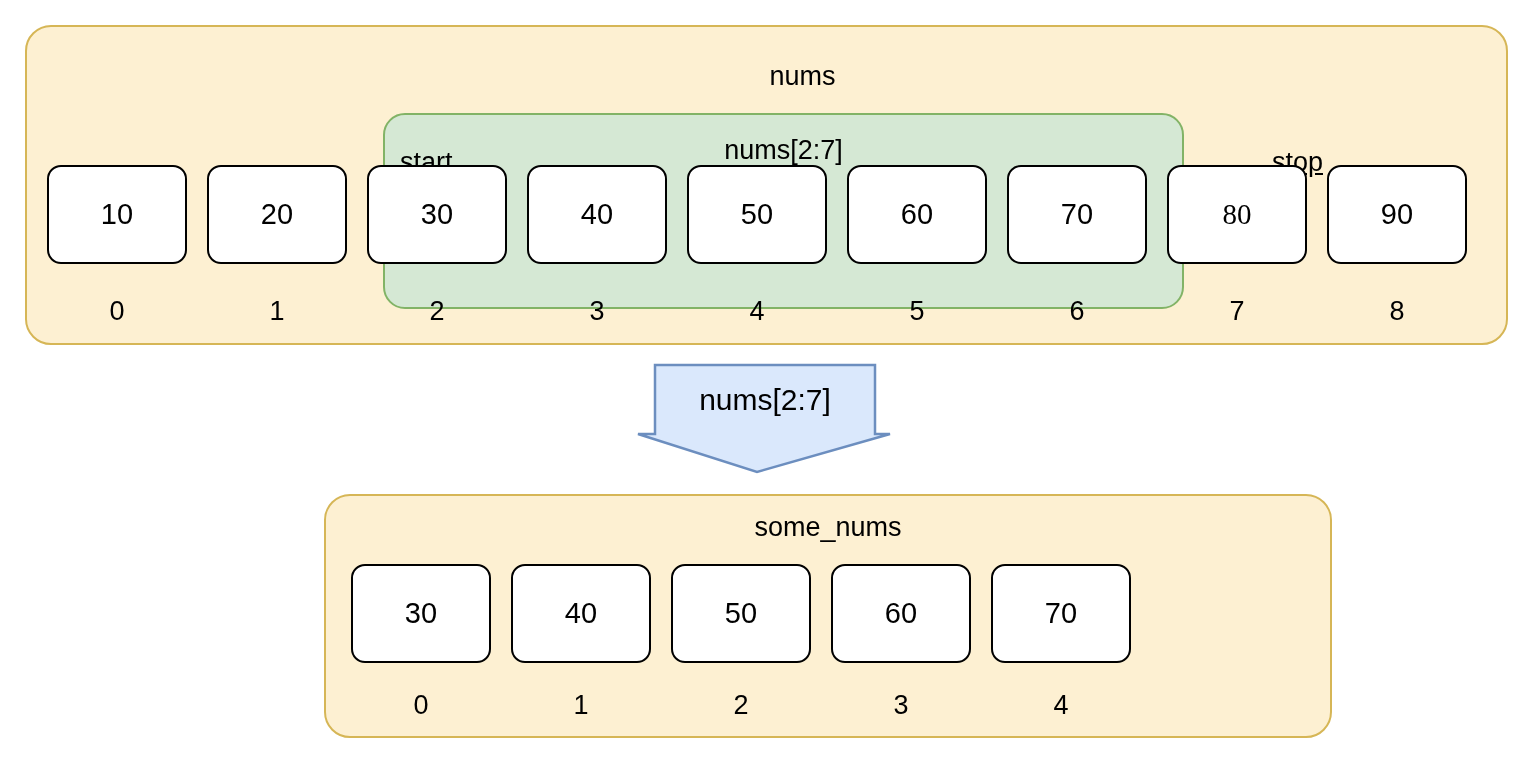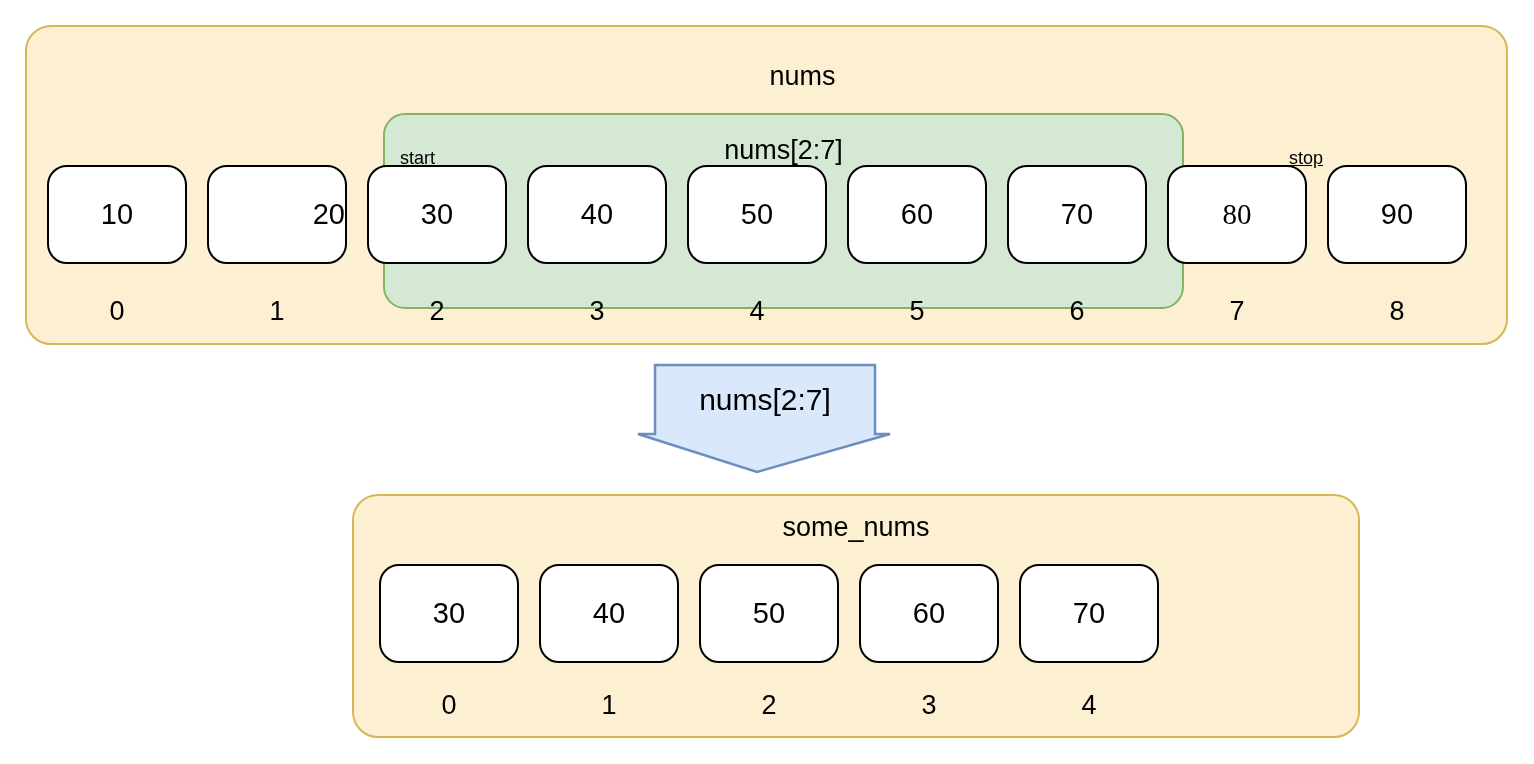--- a/index.html
+++ b/index.html
@@ -33,21 +33,21 @@
   }
 
   #nums-container {
     left: 25px;
     top: 25px;
     width: 1483px;
     height: 320px;
   }
 
   #some-nums-container {
-    left: 352px;
+    left: 324px;
     top: 494px;
     width: 1008px;
     height: 244px;
   }
 
   .slice-region {
     position: absolute;
     left: 356px;
     top: 86px;
     width: 801px;
@@ -67,21 +67,21 @@
     font-size: 27px;
     line-height: 1;
     white-space: nowrap;
   }
   #nums-title { top: 36px; margin-left: 36px; }
   #slice-title { top: 108px; }
   #some-nums-title { top: 506px; }
 
   .marker-label {
     position: absolute;
-    font-size: 18px;
+    font-size: 27px;
     line-height: 1;
     white-space: nowrap;
     text-align: center;
     text-decoration: underline;
   }
   #start-label {
     left: 373px;
     top: 122px;
     width: 120px;
     text-align: left;
@@ -93,21 +93,21 @@
     text-align: right;
   }
 
   
   .cell-box {
     position: absolute;
     width: 140px;
     height: 99px;
     background: #ffffff;
     border: 2px solid #000000;
-    border-radius: 20px;
+    border-radius: 14px;
     box-sizing: border-box;
     display: flex;
     align-items: center;
     justify-content: center;
     font-size: 29px;
     line-height: 1;
   }
 
   .cell-index {
     position: absolute;
@@ -150,21 +150,21 @@
       <div class="container-title" id="slice-title" style="top:22px;">nums[2:7]</div>
     </div>
 
     <div class="marker-label" id="start-label">start</div>
 
     <div class="marker-label" id="stop-label">stop</div>
 
     <div class="cell-box" style="left:20px;  top:138px;">
         <span>10</span>
       </div>
-    <div class="cell-box" style="left:180px; top:138px;justify-content:flex-end;">
+    <div class="cell-box" style="left:180px; top:138px;">
         <span>20</span>
       </div>
     <div class="cell-box" style="left:340px; top:138px;">
         <span>30</span>
       </div>
     <div class="cell-box" style="left:500px; top:138px;">
         <span>40</span>
       </div>
     <div class="cell-box" style="left:660px; top:138px;">
         <span>50</span>

